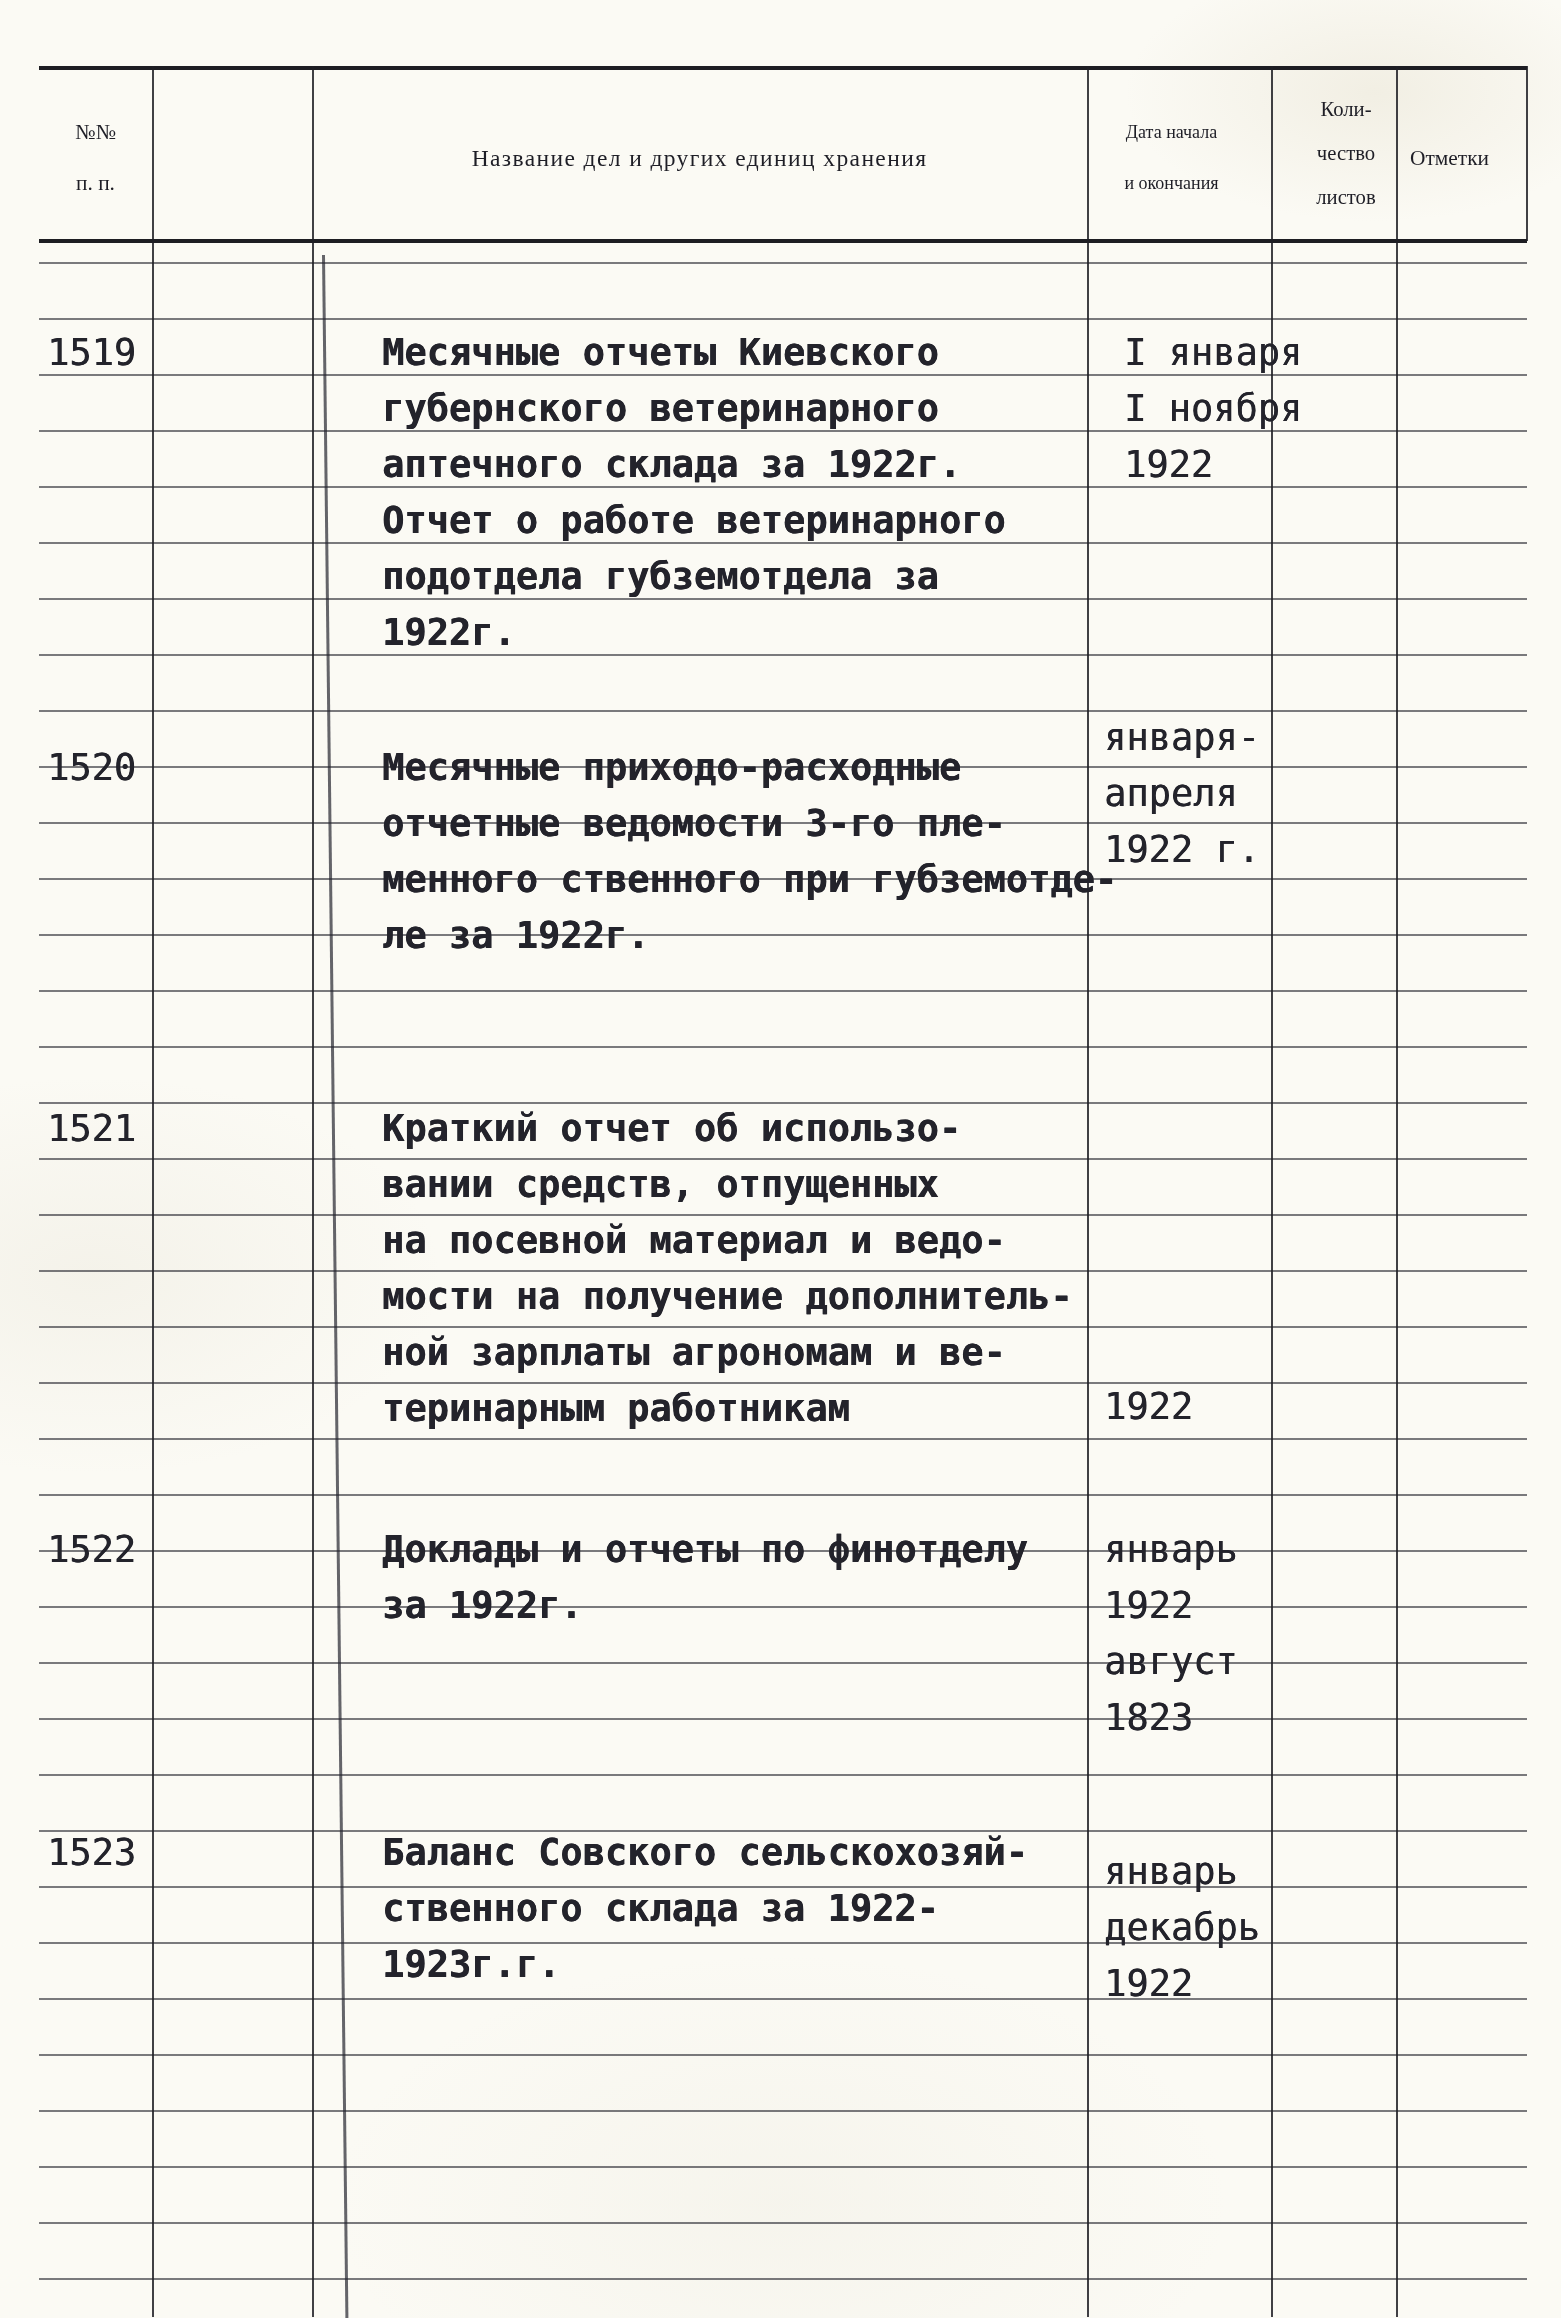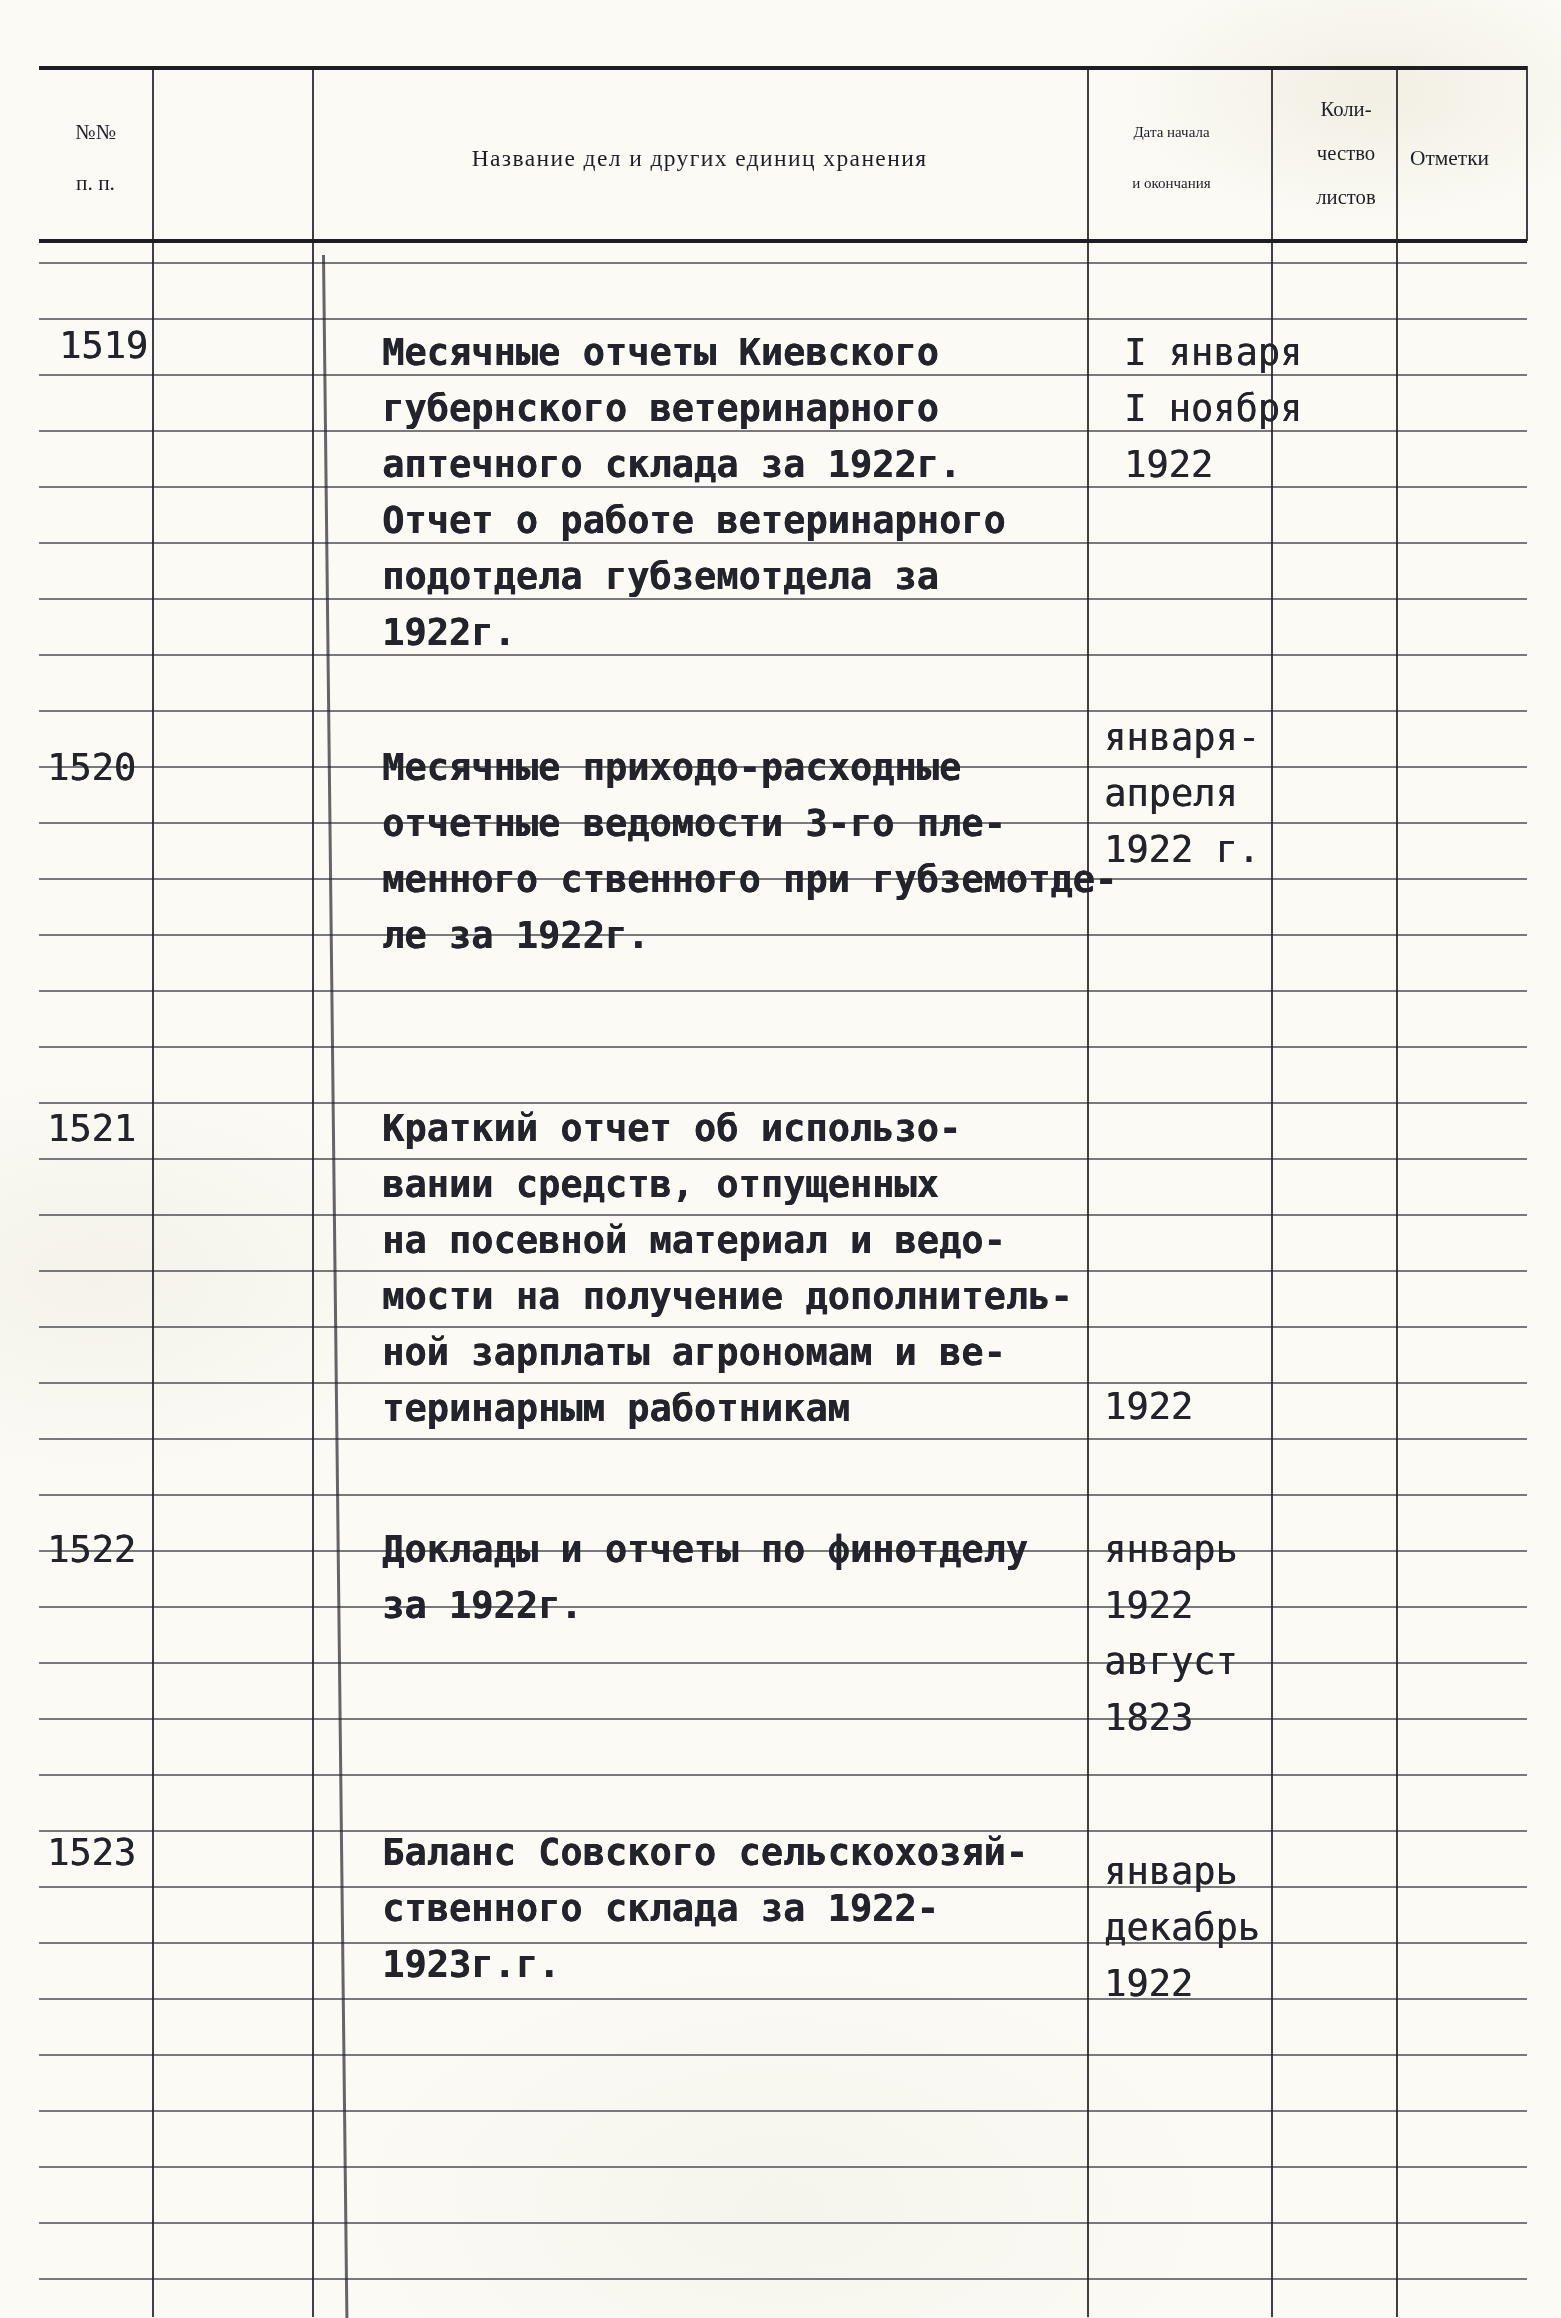--- a/index.html
+++ b/index.html
@@ -44,21 +44,21 @@
   .hdr-cell {
     position: absolute;
     text-align: center;
     font-family: "Liberation Serif", "DejaVu Serif", serif;
     color: #1e1e26;
   }
   .hdr-cell div { white-space: nowrap; }
   .hdr-c1 { left: 39px;   width: 113px;  top: 107px; font-size: 21.4px; line-height: 51px; }
   .hdr-c2 { left: 152px;  width: 160px;  top: 100px; font-size: 19px; line-height: 46px; }
   .hdr-c3 { left: 312px;  width: 775px; top: 137px; font-size: 23.5px; line-height: 43px; letter-spacing: 1.4px; }
-  .hdr-c4 { left: 1087px; width: 169px;  top: 107px; font-size: 15px; line-height: 51px; }
+  .hdr-c4 { left: 1087px; width: 169px;  top: 107px; font-size: 18px; line-height: 51px; }
   .hdr-c5 { left: 1271px; width: 150px;  top: 87px; font-size: 20.7px; line-height: 44px; }
   .hdr-c6 { left: 1396px; width: 107px;  top: 137px; font-size: 21.4px; line-height: 43px; }
   
   .entry-number {
     position: absolute;
     left: 47px;
     font-size: 37px;
     line-height: 56px;
     text-shadow: 0.4px 0 currentColor;
     white-space: nowrap;
@@ -112,21 +112,21 @@
   </div>
   <div class="hdr-cell hdr-c5">
     <div>Коли-</div>
     <div>чество</div>
     <div>листов</div>
   </div>
   <div class="hdr-cell hdr-c6">
     <div>Отметки</div>
   </div>
 
-  <div class="entry-number" style="top:318px;margin-left:12px;">1519</div>
+  <div class="entry-number" style="top:325px;">1519</div>
   <div class="entry-title" style="top:325px;">
     <div>Месячные отчеты Киевского</div>
     <div>губернского ветеринарного</div>
     <div>аптечного склада за 1922г.</div>
     <div>Отчет о работе ветеринарного</div>
     <div>подотдела губземотдела за</div>
     <div>1922г.</div>
   </div>
   <div class="entry-dates" style="top:325px;margin-left:20px;">
     <div>I января</div>

